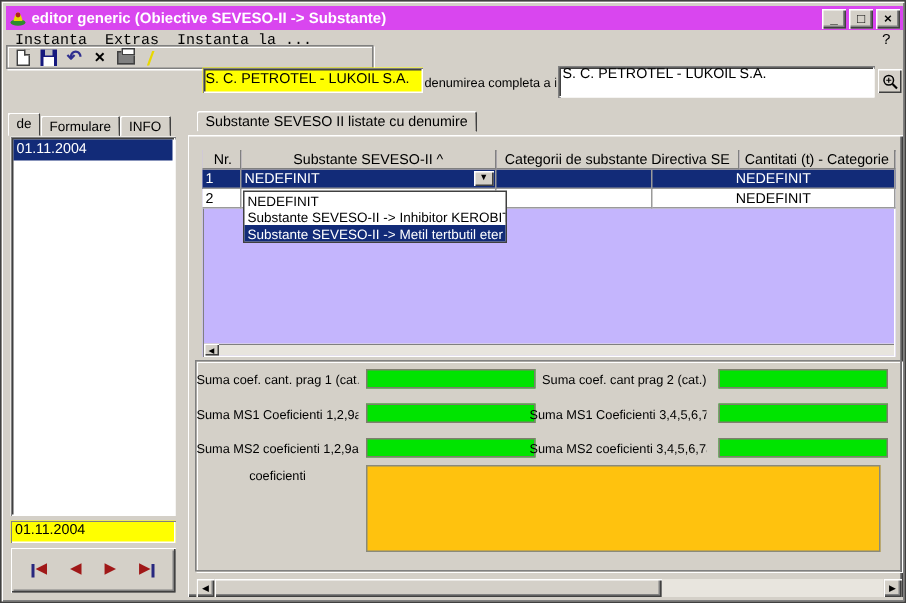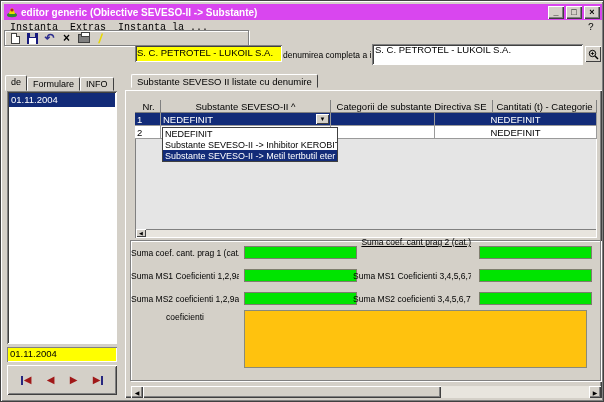--- a/index.html
+++ b/index.html
@@ -85,21 +85,21 @@
 
   
   #right-panel { position:absolute; left:124px; top:89px; width:477px; height:308px;
                  background:#D4D0C8;
                  box-shadow: inset 1px 1px 0 #FFFFFF, inset -1px -1px 0 #404040, inset -2px -2px 0 #808080; }
   .rtabs { position:absolute; left:130px; top:73px; height:17px; display:flex; align-items:flex-start; z-index:2;gap:48px; }
   .rtabs .tab { font-size:9.5px; }
 
   
   #table-box { position:absolute; left:134px; top:99px; width:462px; height:138px;
-               background:#e5e5e5; box-shadow: inset 1px 1px 0 #808080, inset -1px -1px 0 #FFFFFF; }
+               background:#c4b5fd; box-shadow: inset 1px 1px 0 #808080, inset -1px -1px 0 #FFFFFF; }
   .trow { display:flex; height:13px; font-size:9.5px; }
   .tcell { border-right:1px solid #9A9A9A; border-bottom:1px solid #9A9A9A; overflow:hidden;
            white-space:nowrap; display:flex; align-items:center; }
   .thead .tcell { justify-content:center; border-right:1px solid #808080; border-bottom:1px solid #808080;
                   background:#D4D0C8; }
   .c-nr { width:26px; padding-left:2px; flex:none; }
   .c-sub { width:170px; flex:none; padding-left:2px; position:relative; }
   .c-cant { width:104px; flex:none; }
   .c-cat { flex:1; justify-content:center; }
   .row-sel { background:#122B78; color:#FFFFFF; }
@@ -266,21 +266,21 @@
   <div id="table-hscroll">
     <span class="sbtn">
         <span>◀</span>
       </span>
   </div>
 
   <div id="sums-box" class="etched"></div>
 
   <div class="sumlabel" style="left:130px; top:247px; width:108px;">Suma coef. cant. prag 1 (cat.)</div>
   <div class="greenfld" style="left:243px; top:245px;"></div>
-  <div class="sumlabel" style="left:352px; top:236px; width:118px;text-decoration:underline;">Suma coef. cant prag 2 (cat.)</div>
+  <div class="sumlabel" style="left:352px; top:247px; width:118px;">Suma coef. cant prag 2 (cat.)</div>
   <div class="greenfld" style="left:478px; top:245px;"></div>
 
   <div class="sumlabel" style="left:130px; top:270px; width:108px;">Suma MS1 Coeficienti 1,2,9a,9b</div>
   <div class="greenfld" style="left:243px; top:268px;"></div>
   <div class="sumlabel" style="left:352px; top:270px; width:118px;">Suma MS1 Coeficienti 3,4,5,6,7a,...</div>
   <div class="greenfld" style="left:478px; top:268px;"></div>
 
   <div class="sumlabel" style="left:130px; top:293px; width:108px;">Suma MS2 coeficienti 1,2,9a,9b</div>
   <div class="greenfld" style="left:243px; top:291px;"></div>
   <div class="sumlabel" style="left:352px; top:293px; width:118px;">Suma MS2 coeficienti 3,4,5,6,7a,...</div>

